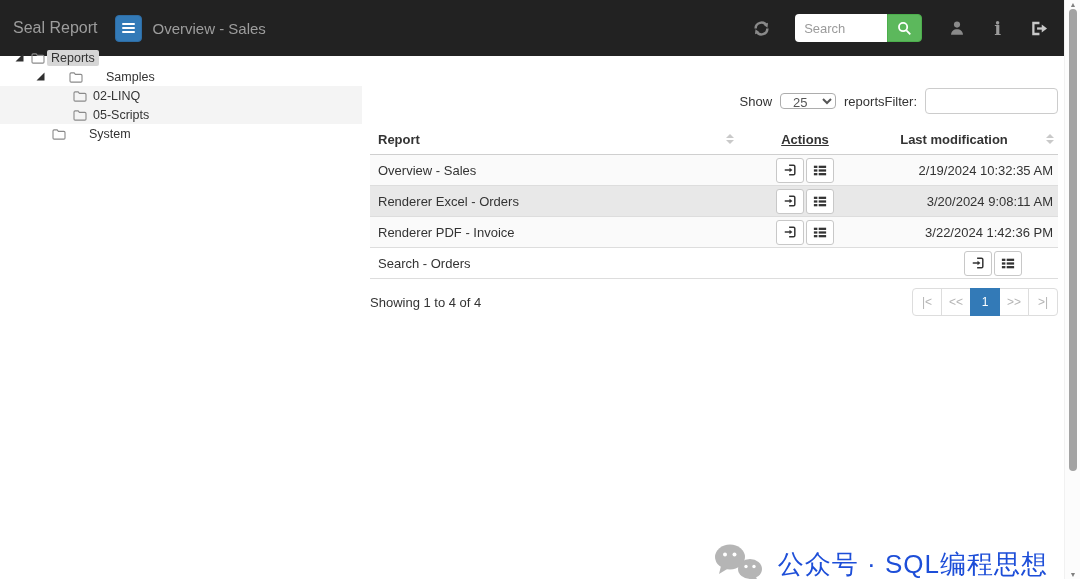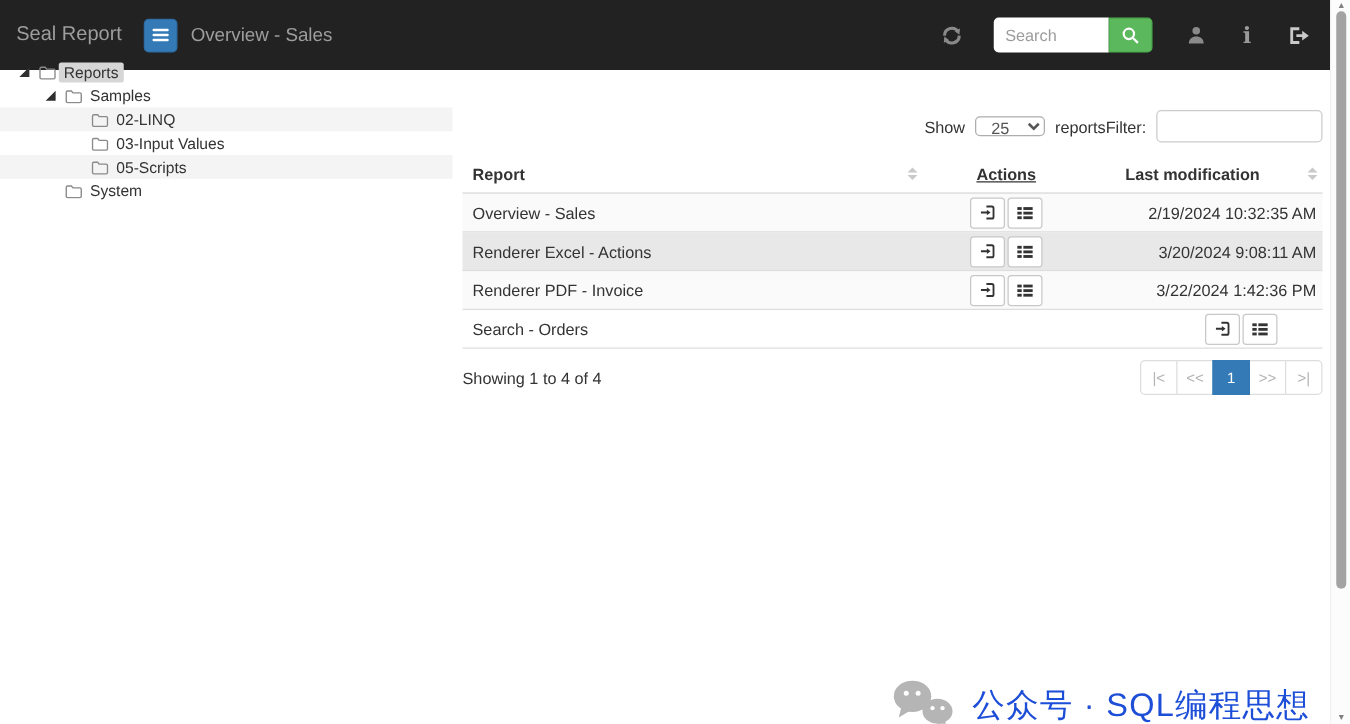--- a/index.html
+++ b/index.html
@@ -40,21 +40,21 @@
   .info-ic { margin-left:28px; font-family:"DejaVu Serif", serif; font-weight:bold; font-size:18px; color:#9a9a9a; }
   .logout-ic { margin-left:28px; margin-right:16px; }
 
   
   .sidebar { position:absolute; left:0; top:48px; width:362px; }
   .tree-row { height:19px; display:flex; align-items:center; font-size:12.5px; color:#333; cursor:pointer; }
   .tree-row.striped { background:#f4f4f4; }
   .tree-row .tw { display:flex; align-items:center; justify-content:center; width:9px; margin-right:7px; }
   .tree-row .folder { margin-right:6px; display:flex; }
   .lvl0 { padding-left:15px; }
-  .lvl1 { padding-left:36px; }
+  .lvl1 { padding-left:36px;gap:17px; }
   .lvl1.noarrow { padding-left:52px; }
   .lvl2 { padding-left:73px; }
   .tree-label { line-height:16px; }
   .tree-label.selected { background:#d6d6d6; border-radius:2px; padding:0 4px; margin-left:-4px; }
 
   
   .main { position:absolute; left:370px; top:48px; width:688px; }
   .controls { display:flex; justify-content:flex-end; align-items:center; height:28px;margin-top:39px; }
   .ctrl-left, .ctrl-right { display:flex; align-items:center; font-size:13px; color:#333; }
   .ctrl-left select {
@@ -203,28 +203,20 @@
 
   <div class="tree-row lvl2 striped">
     <span class="folder">
       <svg width="14" height="12" viewBox="0 0 15 13">
           <path d="M1 3.2c0-.7.5-1.2 1.2-1.2h3.3l1.3 1.6h6c.7 0 1.2.5 1.2 1.2v6c0 .7-.5 1.2-1.2 1.2H2.2C1.5 12 1 11.5 1 10.8z" fill="none" stroke="#8a8a8a" stroke-width="1.2"></path>
         </svg>
     </span>
     <span class="tree-label">02-LINQ</span>
   </div>
 
-  <div class="tree-row lvl2">
-    <span class="folder">
-      <svg width="14" height="12" viewBox="0 0 15 13">
-          <path d="M1 3.2c0-.7.5-1.2 1.2-1.2h3.3l1.3 1.6h6c.7 0 1.2.5 1.2 1.2v6c0 .7-.5 1.2-1.2 1.2H2.2C1.5 12 1 11.5 1 10.8z" fill="none" stroke="#8a8a8a" stroke-width="1.2"></path>
-        </svg>
-    </span>
-    <span class="tree-label">03-Input Values</span>
-  </div>
 
   <div class="tree-row lvl2 striped">
     <span class="folder">
       <svg width="14" height="12" viewBox="0 0 15 13">
           <path d="M1 3.2c0-.7.5-1.2 1.2-1.2h3.3l1.3 1.6h6c.7 0 1.2.5 1.2 1.2v6c0 .7-.5 1.2-1.2 1.2H2.2C1.5 12 1 11.5 1 10.8z" fill="none" stroke="#8a8a8a" stroke-width="1.2"></path>
         </svg>
     </span>
     <span class="tree-label">05-Scripts</span>
   </div>
 
@@ -291,21 +283,21 @@
               <rect x="6.5" y="5.7" width="8.5" height="2.6" fill="#333"></rect>
               <rect x="1" y="9.9" width="4" height="2.6" fill="#333"></rect>
               <rect x="6.5" y="9.9" width="8.5" height="2.6" fill="#333"></rect>
             </svg>
         </button>
       </div>
       <div class="cell-date">2/19/2024 10:32:35 AM</div>
     </div>
 
     <div class="trow hovered">
-      <div class="cell-name">Renderer Excel - Actions</div>
+      <div class="cell-name">Renderer Excel - Orders</div>
       <div class="cell-actions">
         <button class="act-btn">
           <svg width="14" height="14" viewBox="0 0 16 16">
               <path d="M7 2.5h5A1.5 1.5 0 0 1 13.5 4v8A1.5 1.5 0 0 1 12 13.5H7" fill="none" stroke="#333" stroke-width="1.7"></path>
               <line x1="2" y1="8" x2="8.6" y2="8" stroke="#333" stroke-width="1.7"></line>
               <polygon points="7.4,5.4 10.8,8 7.4,10.6" fill="#333"></polygon>
             </svg>
         </button>
         <button class="act-btn">
           <svg width="14" height="13" viewBox="0 0 16 14">

